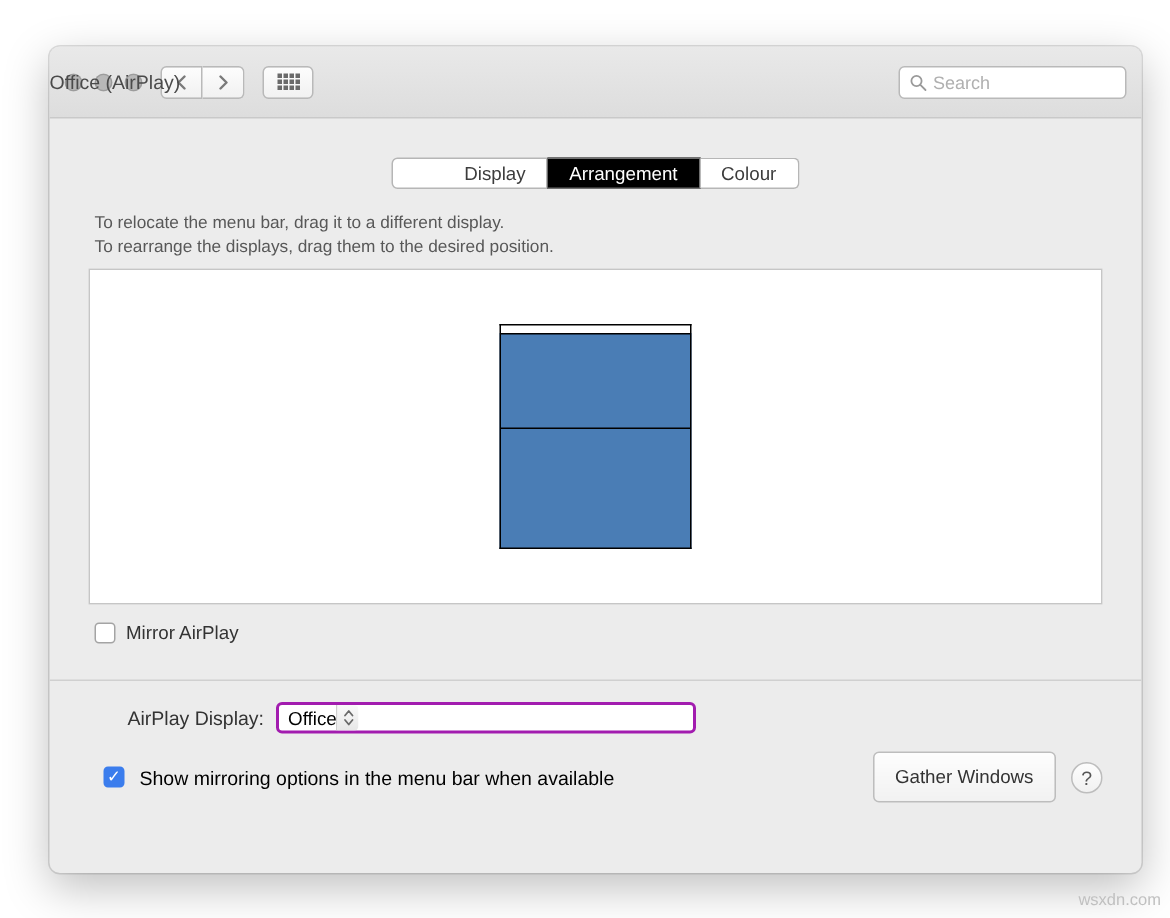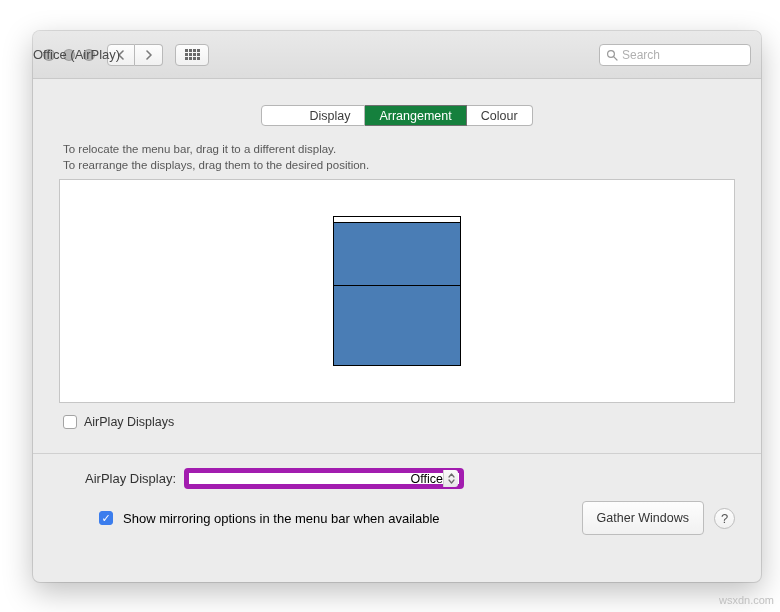--- a/index.html
+++ b/index.html
@@ -72,21 +72,21 @@
 
   .content { padding: 26px 26px 16px; }
   .tabs { display:flex; justify-content:center; margin-bottom:16px; }
   .tab {
     height:21px; padding:0 14px; font-size:12.5px; display:flex; align-items:center;
     background:#fff; border:1px solid #b6b6b6; color:#3c3c3c;
   }
   .tab:first-child { border-radius:4px 0 0 4px;padding-left:47px; }
   .tab:last-child  { border-radius:0 4px 4px 0; border-left:none; }
   .tab.middle { border-left:none; }
-  .tab.active { background:#15803d; color:#fff; border-color:#6f6f6f; }
+  .tab.active { background:#000000; color:#fff; border-color:#6f6f6f; }
 
   .instr { font-size:11.5px; color:#585858; line-height:1.35; margin:0 0 6px 4px; }
 
   .arena {
     width:100%; height:224px; background:#fff; border:1px solid #c6c6c6;
     display:flex; align-items:center; justify-content:center; margin-bottom:12px;
   }
   .displays { position:relative; width:128px; }
   .menubar { height:6px; background:#fff; border:1px solid #000; border-bottom:none; }
   .disp { background:#4a7db5; border:1px solid #000; }
@@ -99,32 +99,32 @@
     display:flex; align-items:center; justify-content:center;
   }
   .chkbox.checked { background:#3b7ded; border-color:#3b7ded; }
   .chkbox.checked::after { content:"✓"; color:#fff; font-size:11px; line-height:1; }
 
   .separator { border-top:1px solid #d0d0d0; margin:24px -26px 14px; }
 
   .formrow { display:flex; align-items:center; gap:8px; margin-left:26px; margin-bottom:12px; }
   .label { font-size:13px; color:#333;text-align:center; }
   .select {
-    width:280px; height:21px; background:#fff; border:5px solid #a21caf; border-radius:4px;
-    display:flex; align-items:center; padding:0 6px; font-size:12.5px; justify-content:flex-end;
+    width:280px; height:21px; background:#fff; border:2px solid #a21caf; border-radius:4px;
+    display:flex; align-items:center; padding:0 6px; font-size:12.5px; justify-content:flex-start;
   }
   .select .stepper {
     width:15px; height:17px; background:linear-gradient(#fafafa,#e7e7e7);
     border-left:1px solid #cfcfcf; margin-right:-5px;
     display:flex; flex-direction:column; align-items:center; justify-content:center; gap:1px;
     border-radius:0 3px 3px 0;
   }
   .stepper svg { display:block; }
 
-  .footer { display:flex; align-items:center; gap:10px; margin-left:40px; }
+  .footer { display:flex; align-items:center; gap:10px; margin-left:10px; }
   .footer .spacer { flex:1; }
   .btn {
     height:21px; padding:16px 14px; border:1px solid #bdbdbd; border-radius:4px;
     background:linear-gradient(#fdfdfd,#f1f1f1); font-size:12.5px; color:#333;
     display:flex; align-items:center;
   }
   .helpbtn {
     width:21px; height:21px; border:1px solid #bdbdbd; border-radius:50%;
     background:linear-gradient(#fdfdfd,#f1f1f1); color:#555; font-size:13px;
     display:flex; align-items:center; justify-content:center;
@@ -198,21 +198,21 @@
     <div class="arena">
       <div class="displays">
         <div class="menubar"></div>
         <div class="disp top"></div>
         <div class="disp bottom"></div>
       </div>
     </div>
 
     <div class="chkrow">
       <div class="chkbox"></div>
-      <span>AirPlay Displays</span>
+      <span>Mirror AirPlay</span>
     </div>
 
     <div class="separator"></div>
 
     <div class="formrow">
       <span class="label">AirPlay Display:</span>
       <div class="select">
         <span>Office</span>
         <div class="stepper">
           <svg width="7" height="5" viewBox="0 0 7 5">

